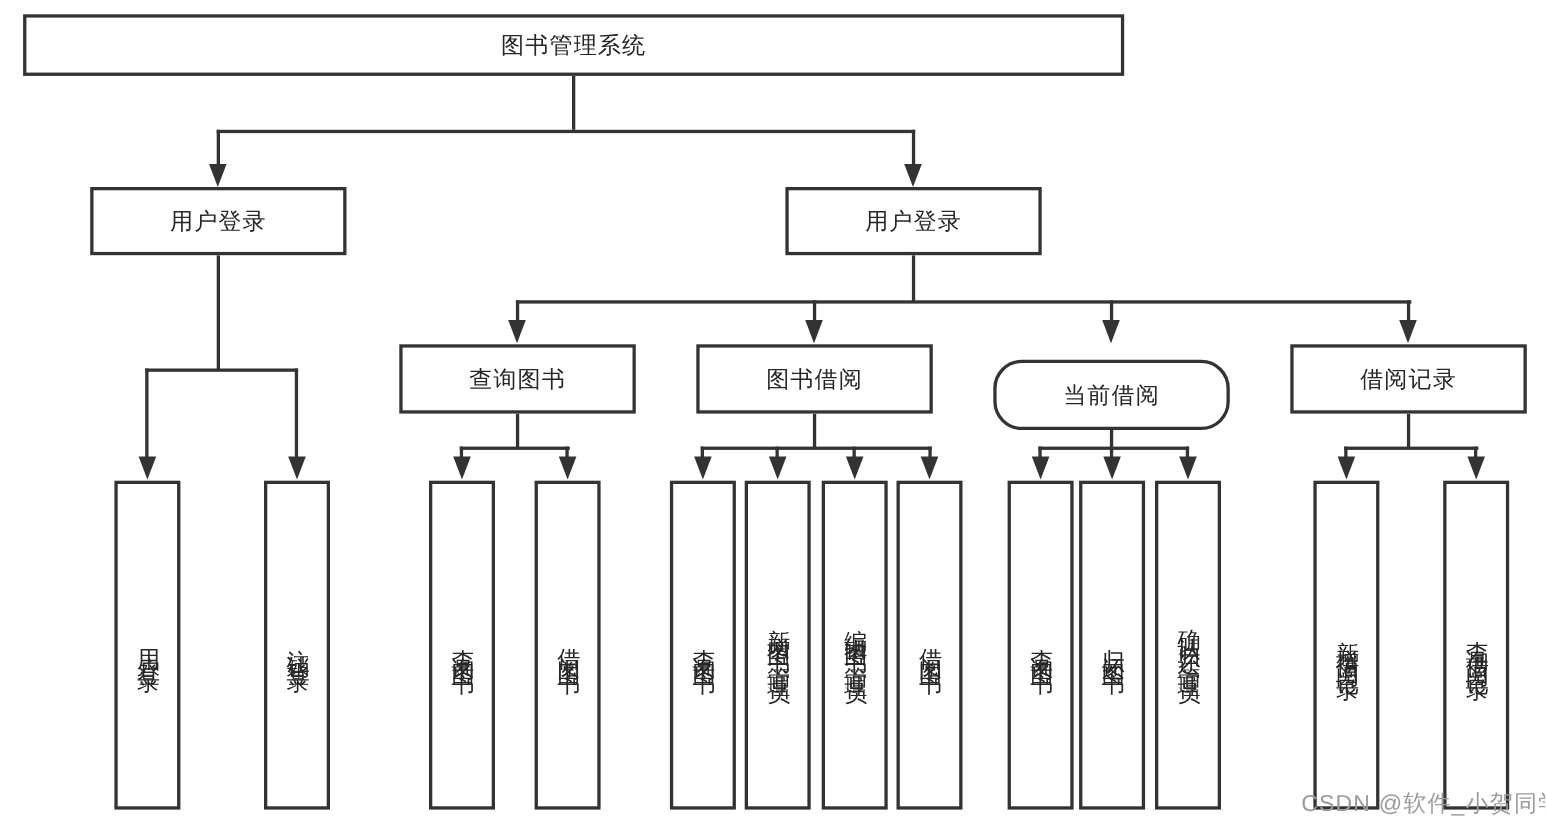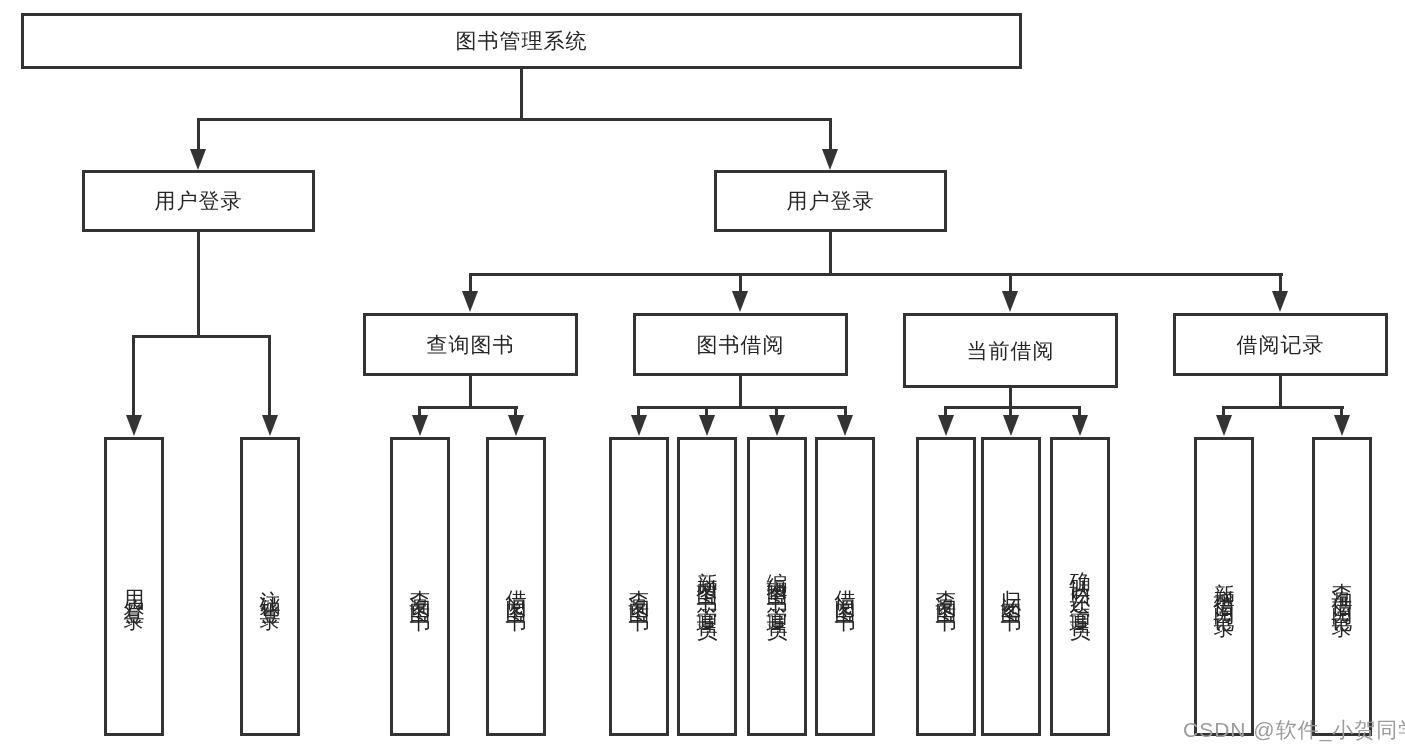--- a/index.html
+++ b/index.html
@@ -45,21 +45,21 @@
   <div class="box" style="left:21px;top:13px;width:1001px;height:56px;">图书管理系统</div>
 
   <div class="box" style="left:82px;top:170px;width:233px;height:62px;">用户登录</div>
 
   <div class="box" style="left:714px;top:170px;width:233px;height:62px;">用户登录</div>
 
   <div class="box" style="left:363px;top:313px;width:215px;height:63px;">查询图书</div>
 
   <div class="box" style="left:633px;top:313px;width:215px;height:63px;">图书借阅</div>
 
-  <div class="box" style="left:903px;top:313px;width:215px;height:75px;">当前借阅</div>
+  <div class="box" style="left:903px;top:327px;width:215px;height:64px;border-radius:26px;">当前借阅</div>
 
   <div class="box" style="left:1173px;top:313px;width:215px;height:63px;">借阅记录</div>
 
   <div class="box v" style="left:104px;top:437px;width:60px;height:299px;">
     <span>用户登录</span>
     </div>
 
   <div class="box v" style="left:240px;top:437px;width:60px;height:299px;">
     <span>注销登录</span>
     </div>

